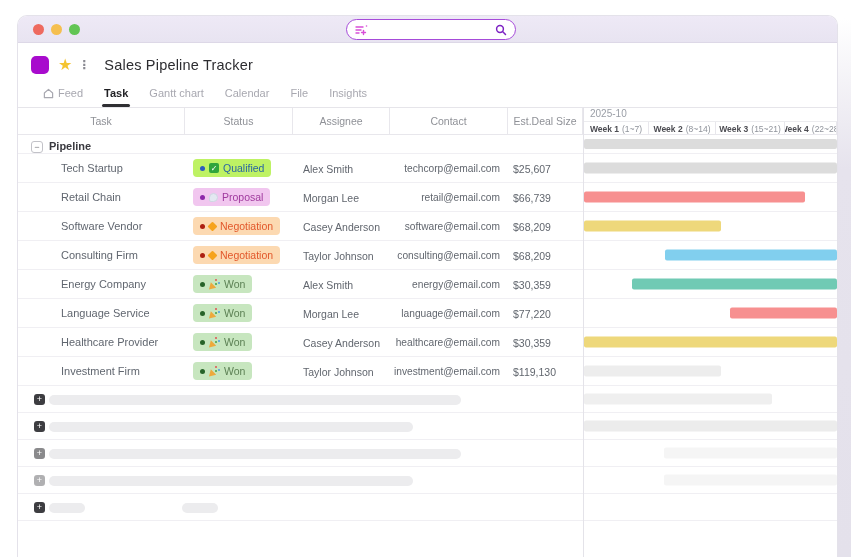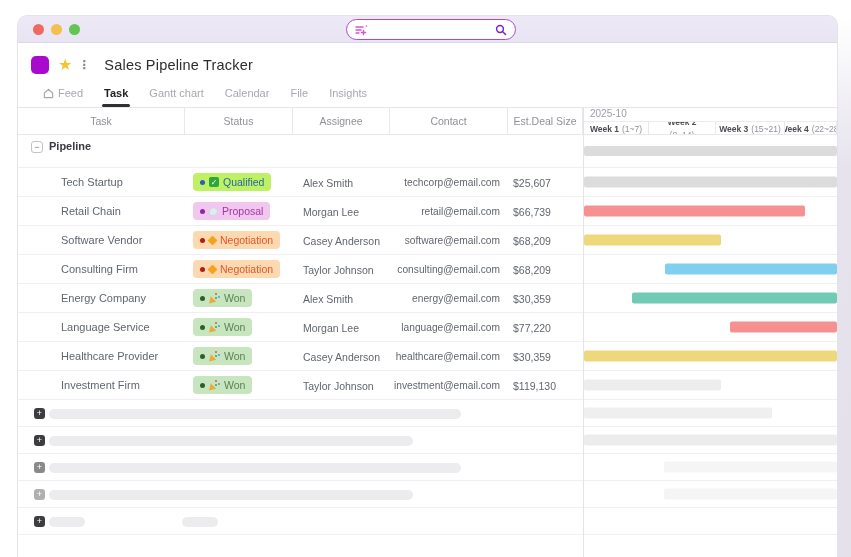--- a/index.html
+++ b/index.html
@@ -46,21 +46,21 @@
   .month { position:absolute; left:6px; top:0; font-size:10px; color:#9a9ea6; }
   .week-row { position:absolute; left:0; top:13px; width:253px; height:13px; border-top:1px solid #ececef; }
   .week { position:absolute; top:0; height:13px; display:flex; align-items:center; justify-content:center;
           gap:3px; font-size:8.5px; white-space:nowrap; overflow:hidden; border-right:1px solid #e8e7ec; }
   .week b { color:#4c4c52; font-weight:bold; }
   .week span { color:#8f939b; }
   .vsep-main { position:absolute; left:565px; top:91px; width:1px; bottom:0; background:#e4e3e9; }
   
   .rows { position:absolute; left:0; top:118px; width:821px; }
   .row { position:relative; border-bottom:1px solid #f0eff3; }
-  .row.group { height:34px; }
+  .row.group { height:20px; }
   .row.data  { height:29px; }
   .row.ph    { height:27px; }
   .collapse-btn { position:absolute; left:13px; top:7px; width:12px; height:12px; background:#fff;
         border:1px solid #c2c2c8; border-radius:3px; color:#7a7a80; font-size:9px;
         display:flex; align-items:center; justify-content:center; cursor:pointer; }
   .collapse-btn::before { content:"−"; }
   .group-name { position:absolute; left:31px; top:6px; font-size:11px; font-weight:bold; color:#3a3a40; }
   .task-name { position:absolute; left:43px; top:8px; font-size:11px; color:#60666f; }
   .badge { position:absolute; left:175px; top:5px; height:18px; display:inline-flex; align-items:center;
         gap:4px; padding:0 7px; border-radius:4px; font-size:10.5px; }
@@ -156,21 +156,21 @@
       <div class="th" style="left: 372px; width: 118px;">Contact</div>
       <div class="th" style="left: 490px; width: 75px;">Est.Deal Size</div>
     </div>
   <div class="gantt-head">
     <span class="month">2025-10</span>
     <div class="week-row">
         <div class="week" style="left: 0px; width: 65px;">
           <b>Week 1</b>
           <span>(1~7)</span>
         </div>
-        <div class="week" style="left: 65px; width: 67px; flex-direction: column;">
+        <div class="week" style="left: 65px; width: 67px;">
           <b>Week 2</b>
           <span>(8~14)</span>
         </div>
         <div class="week" style="left: 132px; width: 69px;">
           <b>Week 3</b>
           <span>(15~21)</span>
         </div>
         <div class="week" style="left: 201px; width: 52px;">
           <b>Week 4</b>
           <span>(22~28)</span>

